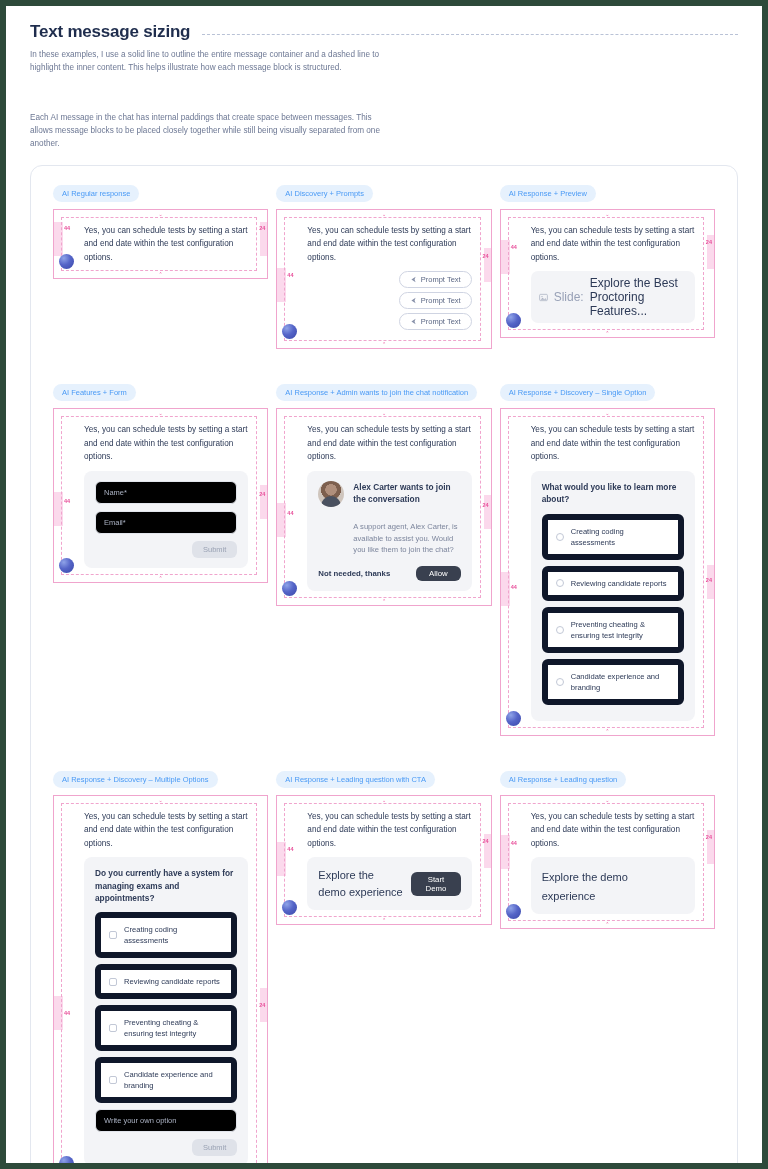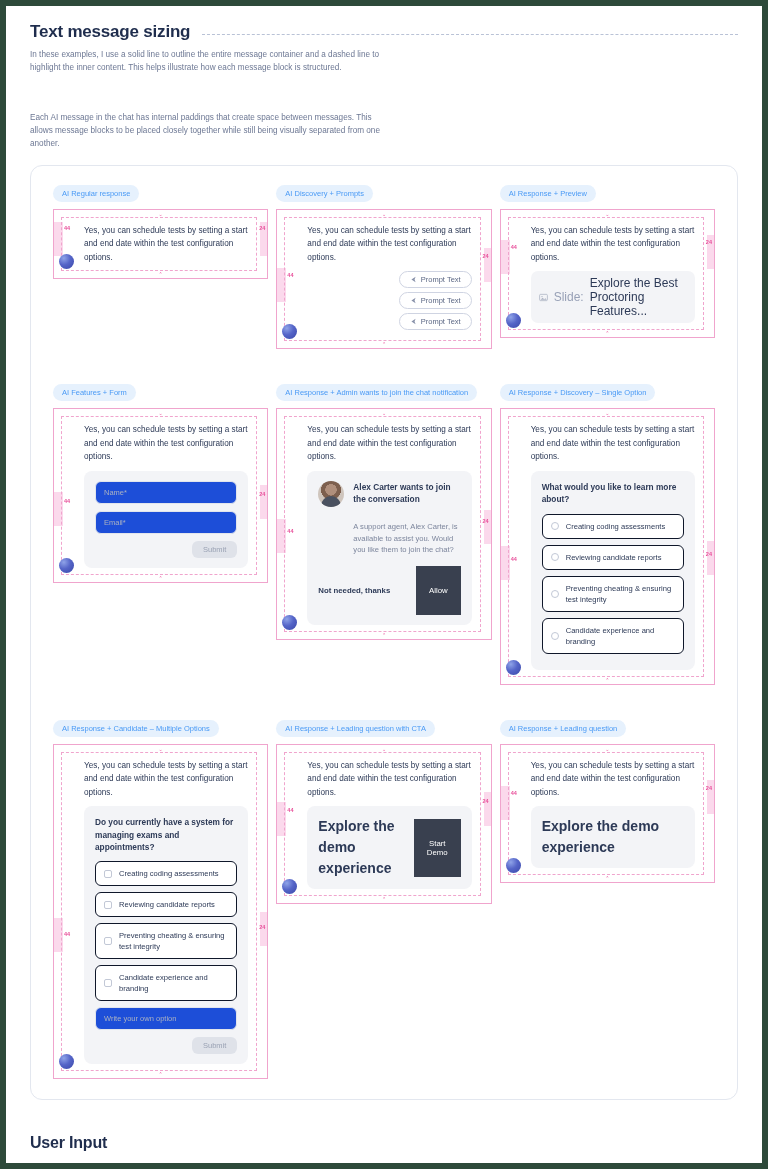--- a/index.html
+++ b/index.html
@@ -102,21 +102,21 @@
 
   .preview-card {
     background: #f3f4f7; border-radius: 7px; padding: 5px 8px;
     display: flex; align-items: center; gap: 6px; font-size: 12px;
   }
   .prev-label { color: #98a1b7; }
   .prev-title { color: #2d3a57; }
   .img-ico { width: 9px; height: 9px; flex: 0 0 auto; }
 
   .field {
-    background: #1d4ed8; border: 1px solid #e2e5ec; border-radius: 6px;
+    background: #000000; border: 1px solid #e2e5ec; border-radius: 6px;
     padding: 6px 8px; font-size: 7.5px; color: #aab1c2; margin-bottom: 7px;
   }
   .btn-submit {
     background: #dfe2e9; color: #9aa2b4; border-radius: 6px;
     font-size: 7.5px; padding: 4px 11px; float: right; border: none;
   }
   .clearfix::after { content: ""; display: block; clear: both; }
 
   
   .notif-top { display: flex; gap: 9px; }
@@ -135,48 +135,48 @@
   }
   .notif-body {
     font-size: 7.6px; color: #7c859c; line-height: 1.55; margin-top: 16px;
   }
   .notif-actions {
     display: flex; align-items: center; justify-content: space-between;
     margin-top: 10px;
   }
   .notif-decline { font-size: 7.8px; color: #2d3a57; font-weight: bold; }
   .btn-dark {
-    background: #39404f; color: #fff; border-radius: 0;
-    font-size: 7.8px; padding: 20px 13px; border: none;
+    background: #39404f; color: #fff; border-radius: 6px;
+    font-size: 7.8px; padding: 3px 13px; border: none;
   }
 
   .q-title {
     font-size: 8.3px; font-weight: bold; color: #2d3a57; line-height: 1.5;
     margin-bottom: 8px;
   }
   .opt {
-    background: #fff; border: 1px solid #0f172a; border-radius: 6px;
+    background: #fff; border: 6px solid #0f172a; border-radius: 6px;
     padding: 6px 8px; font-size: 7.6px; color: #2d3a57;
     display: flex; align-items: center; gap: 7px; margin-bottom: 6px;
     line-height: 1.45;
   }
   .radio {
     width: 8px; height: 8px; border-radius: 50%; border: 1px solid #c2c8d6;
     flex: 0 0 auto;
   }
   .checkbox {
     width: 8px; height: 8px; border-radius: 2px; border: 1px solid #c2c8d6;
     flex: 0 0 auto;
   }
 
   .cta-row {
     display: flex; align-items: center; justify-content: space-between; gap: 8px;
   }
   .cta-text {
-    font-size: 14px; font-weight: bold; color: #2d3a57; line-height: 1.5;
+    font-size: 11px; font-weight: normal; color: #2d3a57; line-height: 1.5;
   }
 
   .row-gap { margin-top: 32px; }
 </style>
 </head>
 <body>
 
 <div class="page">
 
   <div class="sec-title-row">
@@ -368,21 +368,21 @@
               </div>
             </div>
           </div>
         </div>
       </div>
     </div>
 
     <div class="grid row-gap">
 
       <div class="col">
-        <span class="badge">AI Response + Candidate – Multiple Options</span>
+        <span class="badge">AI Response + Discovery – Multiple Options</span>
         <div class="spec">
           <div class="padbar-l" style="top:52%"></div>
           <div class="padbar-r" style="top:50%"></div>
           <div class="mlabel l" style="top:56%">44</div>
           <div class="mlabel r" style="top:54%">24</div>
           <div class="tick t">⌄</div>
           <div class="tick b">⌃</div>
           <div class="spec-inner">
             <div class="avatar"></div>
             <div class="msg-text">Yes, you can schedule tests by setting a start and end date within the test configuration options.</div>

